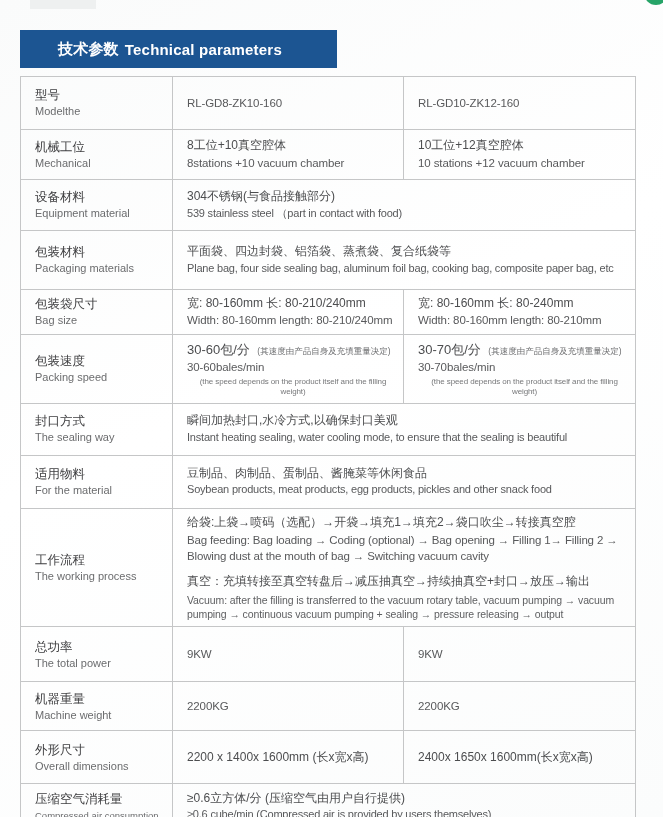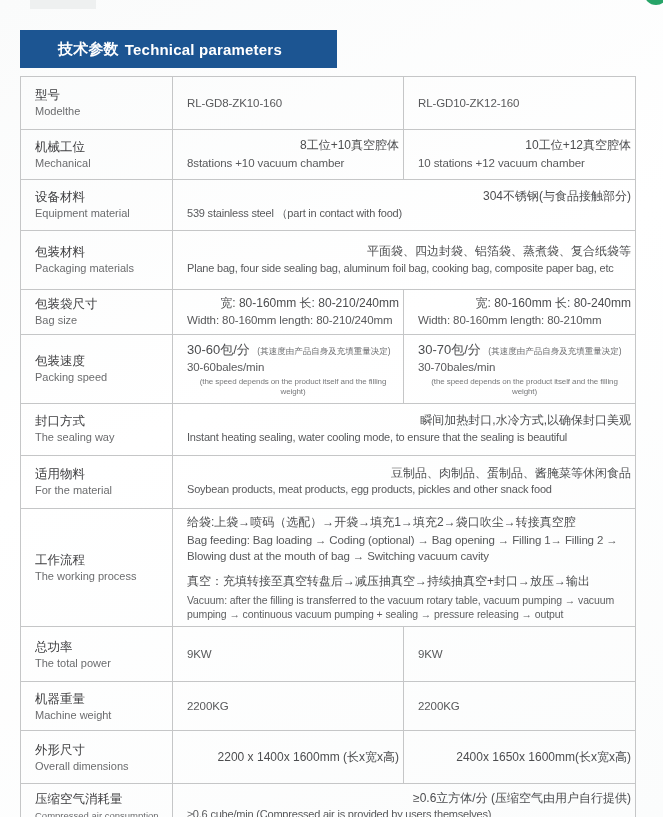--- a/index.html
+++ b/index.html
@@ -41,21 +41,21 @@
     vertical-align: middle;
     text-align: left;
     padding: 5px 4px 5px 14px;
     box-sizing: border-box;
     overflow: hidden;
   }
   th { font-weight: normal; }
   .lz { font-size: 12.5px; color: #3d3d3f; line-height: 1.35; }
   .le { font-size: 11px; color: #6b6c6e; line-height: 1.35; margin-top: 0; }
   .le-small { font-size: 9.5px; color: #6b6c6e; line-height: 1.35; margin-top: 2px; }
-  .vzh { font-size: 12px; color: #4c4d4f; line-height: 1.45; text-align: right; }
+  .vzh { font-size: 12px; color: #4c4d4f; line-height: 1.45; }
   .ven { font-size: 11.5px; color: #58595b; line-height: 1.45; letter-spacing: -0.1px; }
   .ven-long { font-size: 11px; color: #58595b; line-height: 1.45; letter-spacing: -0.2px; }
   .rate { font-size: 13px; color: #4c4d4f; }
   .note-zh { font-size: 8.5px; color: #6e6f71; margin-left: 3px; }
   .note-en { font-size: 8px; color: #77787a; line-height: 1.3; margin-top: 1px; letter-spacing: -0.1px; text-align: center; }
   .proc-zh { font-size: 12px; color: #4c4d4f; line-height: 1.4; }
   .proc-en { font-size: 11.5px; color: #58595b; line-height: 1.35; letter-spacing: -0.15px; margin-top: 3px; }
   .proc-en2 { font-size: 10.5px; color: #5d5e60; line-height: 1.35; letter-spacing: -0.1px; margin-top: 3px; }
   .proc-gap { height: 9px; }
   

